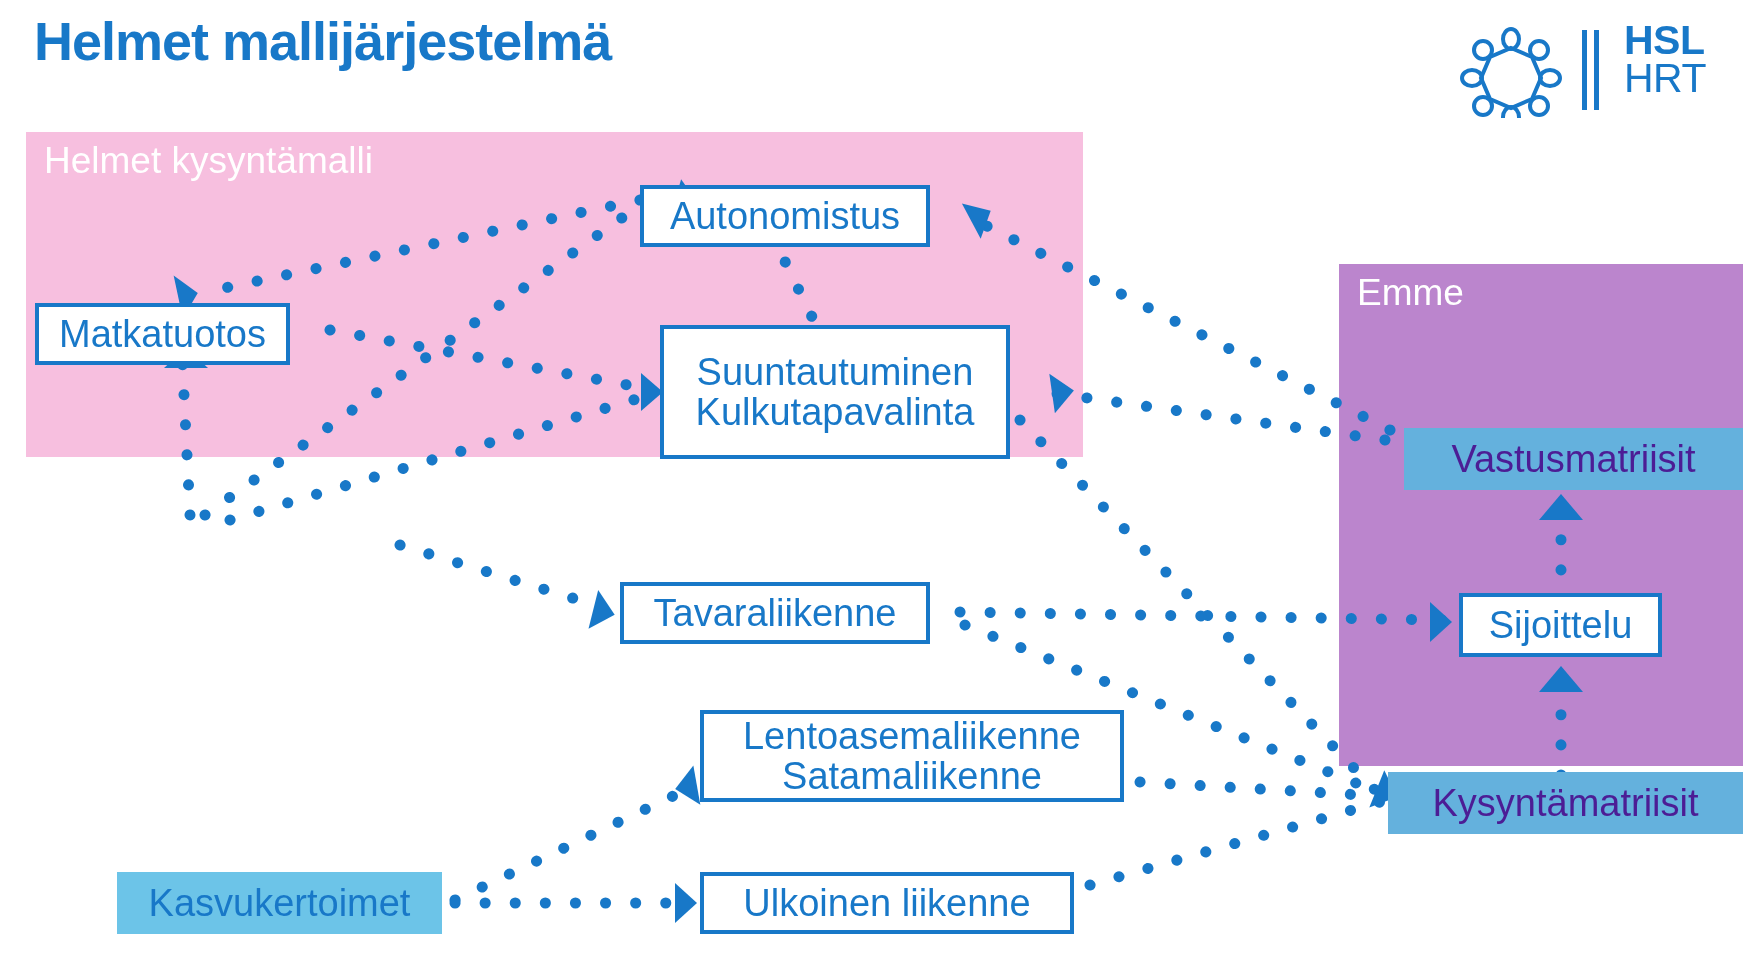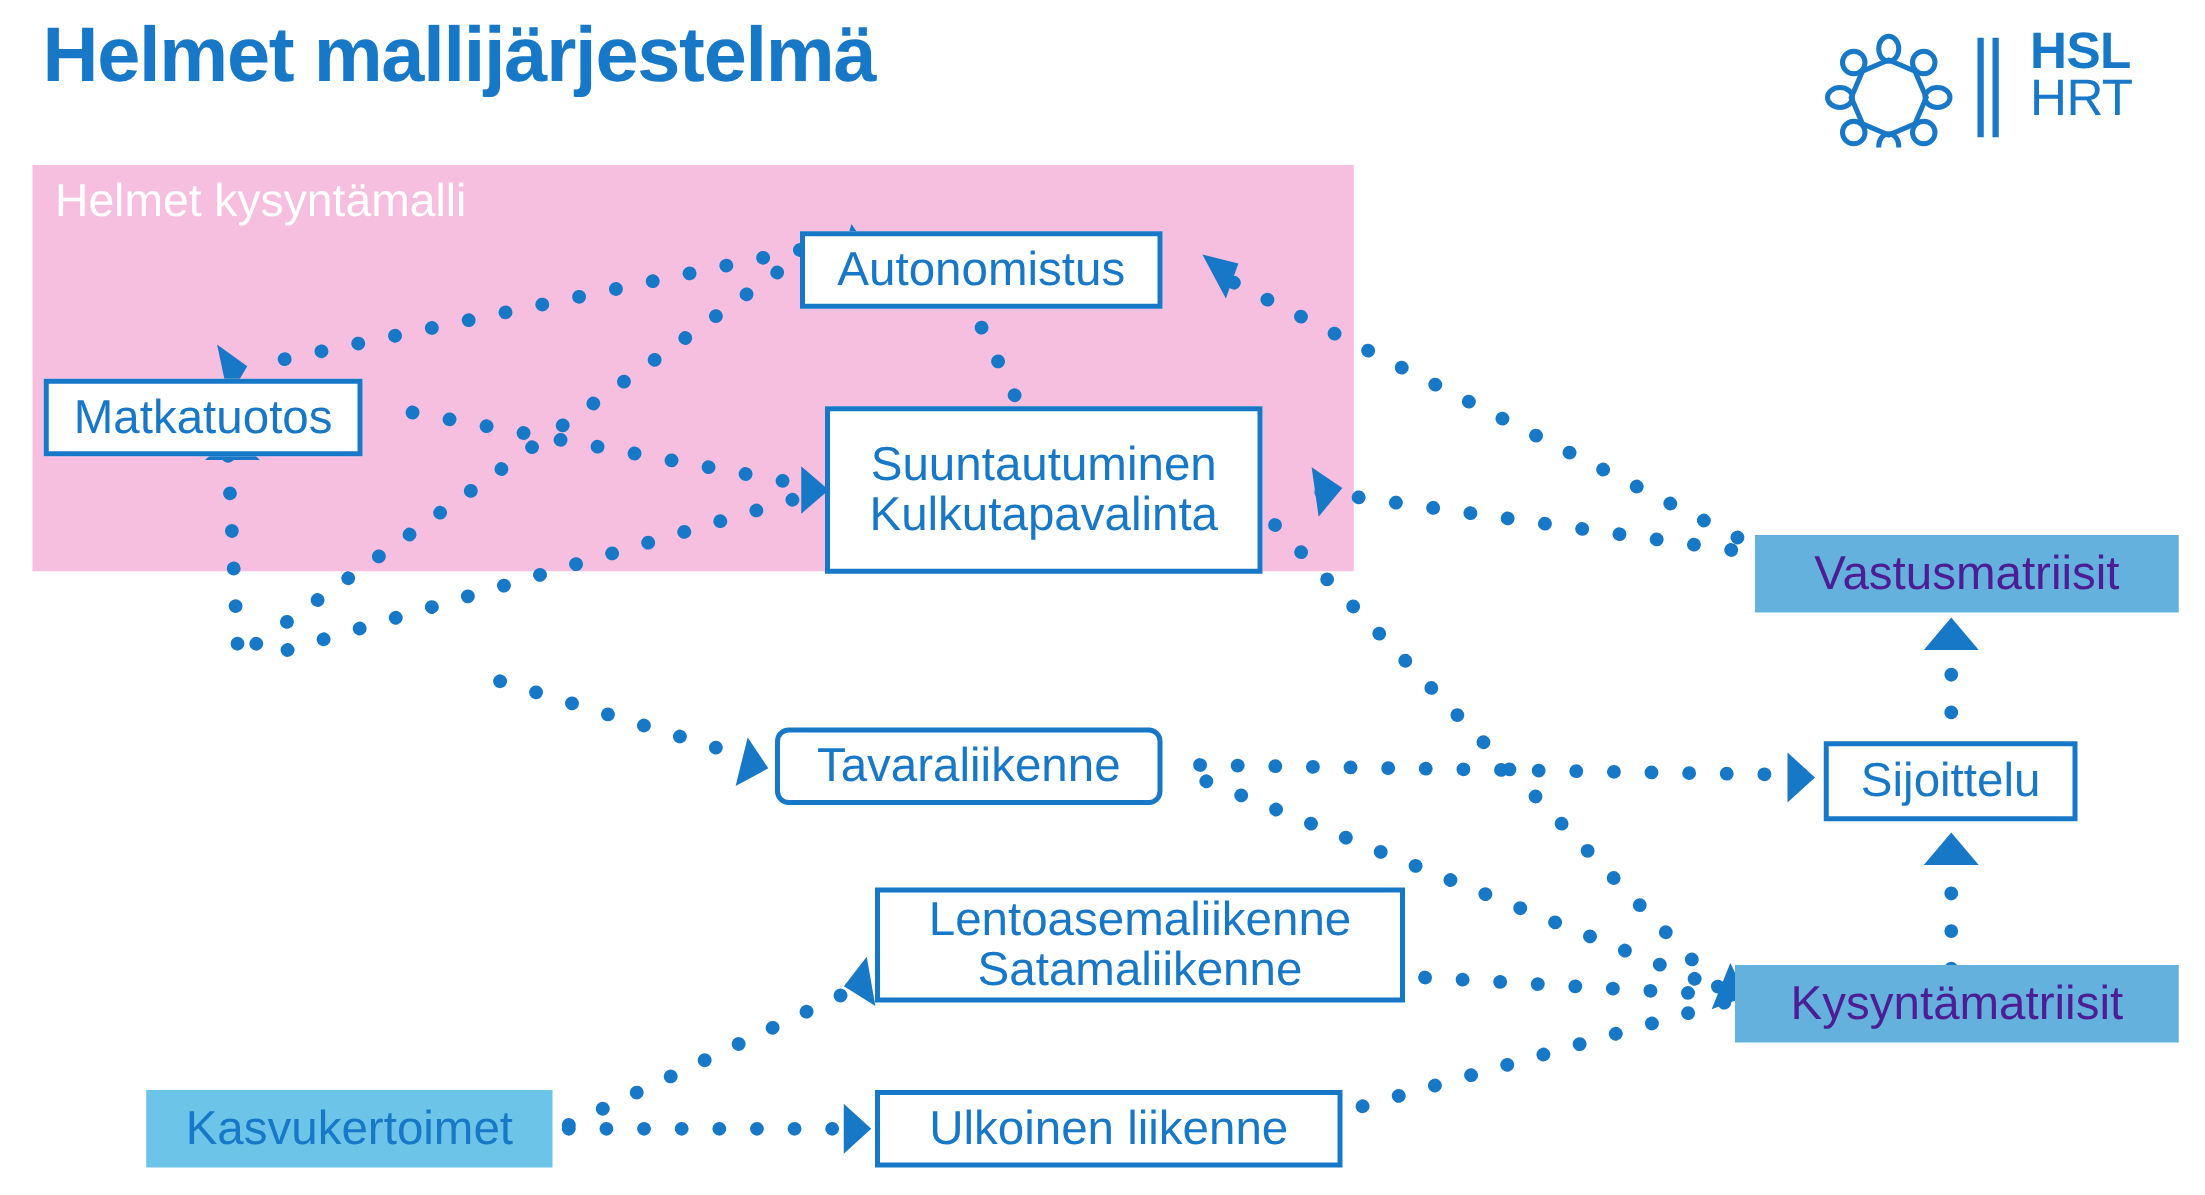--- a/index.html
+++ b/index.html
@@ -2,21 +2,21 @@
 <html><head>
 <meta charset="utf-8">
 <style>
   html,body{margin:0;padding:0;background:#ffffff;}
   body{width:1764px;height:956px;overflow:hidden;font-family:"Liberation Sans",sans-serif;}
   #stage{position:relative;width:1764px;height:956px;background:#fff;}
 
   
   #page-title{
     position:absolute; left:34px; top:14px;
-    font-size:62px; font-weight:bold; letter-spacing:-1px;
+    font-size:54px; font-weight:bold; letter-spacing:-1px;
     color:#1878c8; white-space:nowrap; line-height:1;
   }
   #logo{position:absolute; left:1452px; top:22px; width:290px; height:92px;}
   #logo .mark{position:absolute;left:0;top:4px;}
   #logo .bars{position:absolute;left:128px;top:8px;}
   #logo .word{position:absolute;left:172px;top:0px;line-height:0.92;}
   #logo .hsl{font-size:41px;font-weight:bold;color:#1878c8;letter-spacing:-0.5px;}
   #logo .hrt{font-size:41px;font-weight:normal;color:#1878c8;letter-spacing:-0.5px;}
 
   
@@ -68,20 +68,23 @@
     <span class="word">
       <div class="hsl">HSL</div>
       <div class="hrt">HRT</div>
     </span>
   </div>
 
   <div class="panel" id="panel-helmet">
     <div class="panel-label">Helmet kysyntämalli</div>
   </div>
 
+  <div class="panel" id="panel-emme">
+    <div class="panel-label">Emme</div>
+  </div>
 
   <svg id="edges" viewBox="0 0 1764 956">
     <g stroke="#1878c8" stroke-width="11" stroke-linecap="round" stroke-dasharray="0.1 30" fill="none">
 
       <path d="M205,515 L640,205"></path>
 
       <path d="M190,515 L182,355"></path>
 
       <path d="M230,520 L650,395"></path>
 
@@ -143,21 +146,21 @@
   </div>
 
   <div class="node outline" style="left:660px;top:325px;width:350px;height:134px;">
     <span class="lines">
         <div>Suuntautuminen</div>
         <div>Kulkutapavalinta</div>
       </span>
   </div>
 
 
-  <div class="node outline" style="left:620px;top:582px;width:310px;height:62px;border-radius:11px;">
+  <div class="node outline" style="left:620px;top:582px;width:310px;height:62px;">
     <span class="lines">Tavaraliikenne</span>
   </div>
 
   <div class="node outline" style="left:700px;top:710px;width:424px;height:92px;">
     <span class="lines">
         <div>Lentoasemaliikenne</div>
         <div>Satamaliikenne</div>
       </span>
   </div>
 

